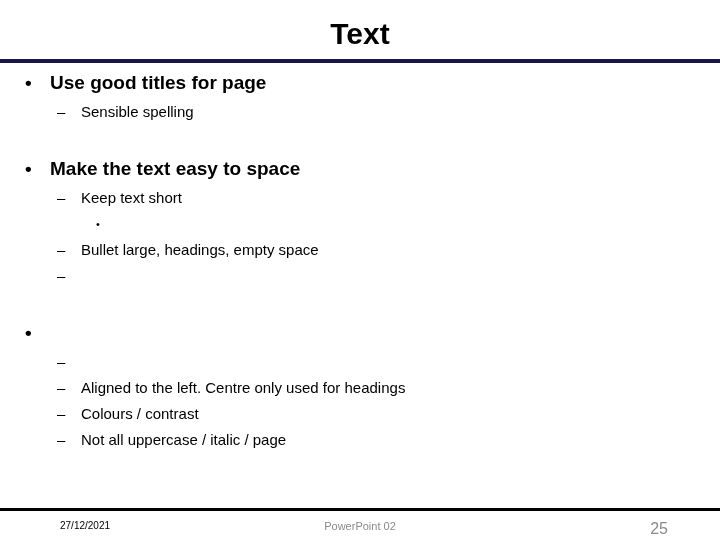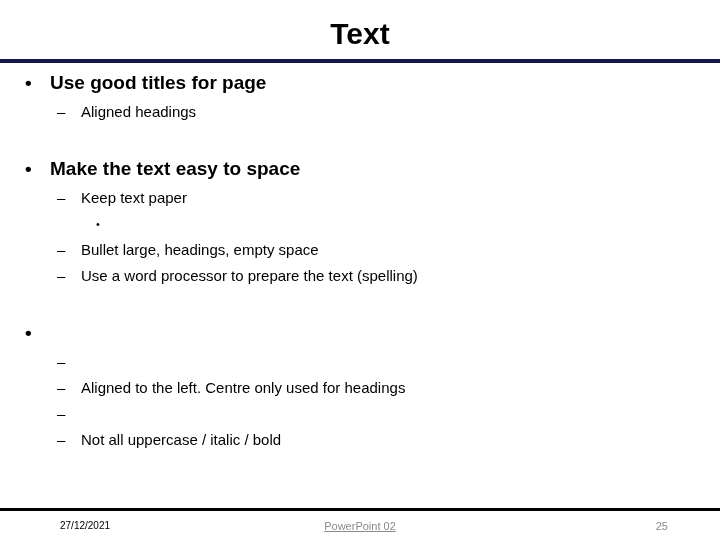--- a/index.html
+++ b/index.html
@@ -162,62 +162,61 @@
   #footer-center {
     position: absolute;
     left: 0;
     top: 9px;
     width: 720px;
     text-align: center;
     font-size: 11px;
     font-weight: 400;
     color: #8a8a8a;
     white-space: nowrap;
-    text-decoration: underline;
   }
   #footer-page {
     position: absolute;
     right: 52px;
     top: 9px;
-    font-size: 11px;
+    font-size: 16px;
     font-weight: 400;
     color: #8a8a8a;
     white-space: nowrap;
     margin-left: 8px;
   }
 </style>
 </head>
 <body>
 
 <div id="slide" style="background: rgb(255, 255, 255);">
 
   <div id="title-area">
     <div id="slide-title">Text</div>
   </div>
 
   <div id="title-rule" style="background: rgb(22, 22, 74);"></div>
 
   <div id="body-area">
       <div class="group">
         <div class="line lvl1"><span class="marker">•</span><span class="txt">Use good titles for page</span></div>
-        <div class="line lvl2"><span class="marker">–</span><span class="txt">Aligned headings</span></div>
+        <div class="line lvl2"><span class="marker">–</span><span class="txt">Sensible spelling</span></div>
       </div>
       <div class="group">
         <div class="line lvl1"><span class="marker">•</span><span class="txt">Make the text easy to space</span></div>
-        <div class="line lvl2"><span class="marker">–</span><span class="txt">Keep text paper</span></div>
+        <div class="line lvl2"><span class="marker">–</span><span class="txt">Keep text short</span></div>
         <div class="line lvl3"><span class="marker">•</span></div>
         <div class="line lvl2"><span class="marker">–</span><span class="txt">Bullet large, headings, empty space</span></div>
-        <div class="line lvl2"><span class="marker">–</span><span class="txt">Use a word processor to prepare the text (spelling)</span></div>
+        <div class="line lvl2"><span class="marker">–</span></div>
       </div>
       <div class="group">
         <div class="line lvl1"><span class="marker">•</span></div>
         <div class="line lvl2"><span class="marker">–</span></div>
         <div class="line lvl2"><span class="marker">–</span><span class="txt">Aligned to the left.  Centre only used for headings</span></div>
-        <div class="line lvl2"><span class="marker">–</span></div>
-        <div class="line lvl2"><span class="marker">–</span><span class="txt">Not all uppercase / italic / bold</span></div>
+        <div class="line lvl2"><span class="marker">–</span><span class="txt">Colours / contrast</span></div>
+        <div class="line lvl2"><span class="marker">–</span><span class="txt">Not all uppercase / italic / page</span></div>
       </div>
     </div>
 
   <div id="footer-rule" style="background: rgb(0, 0, 0);"></div>
 
   <div id="footer">
     <div id="footer-date">27/12/2021</div>
     <div id="footer-center" style="color: rgb(138, 138, 138);">PowerPoint 02</div>
     <div id="footer-page" style="color: rgb(138, 138, 138);">25</div>
   </div>

